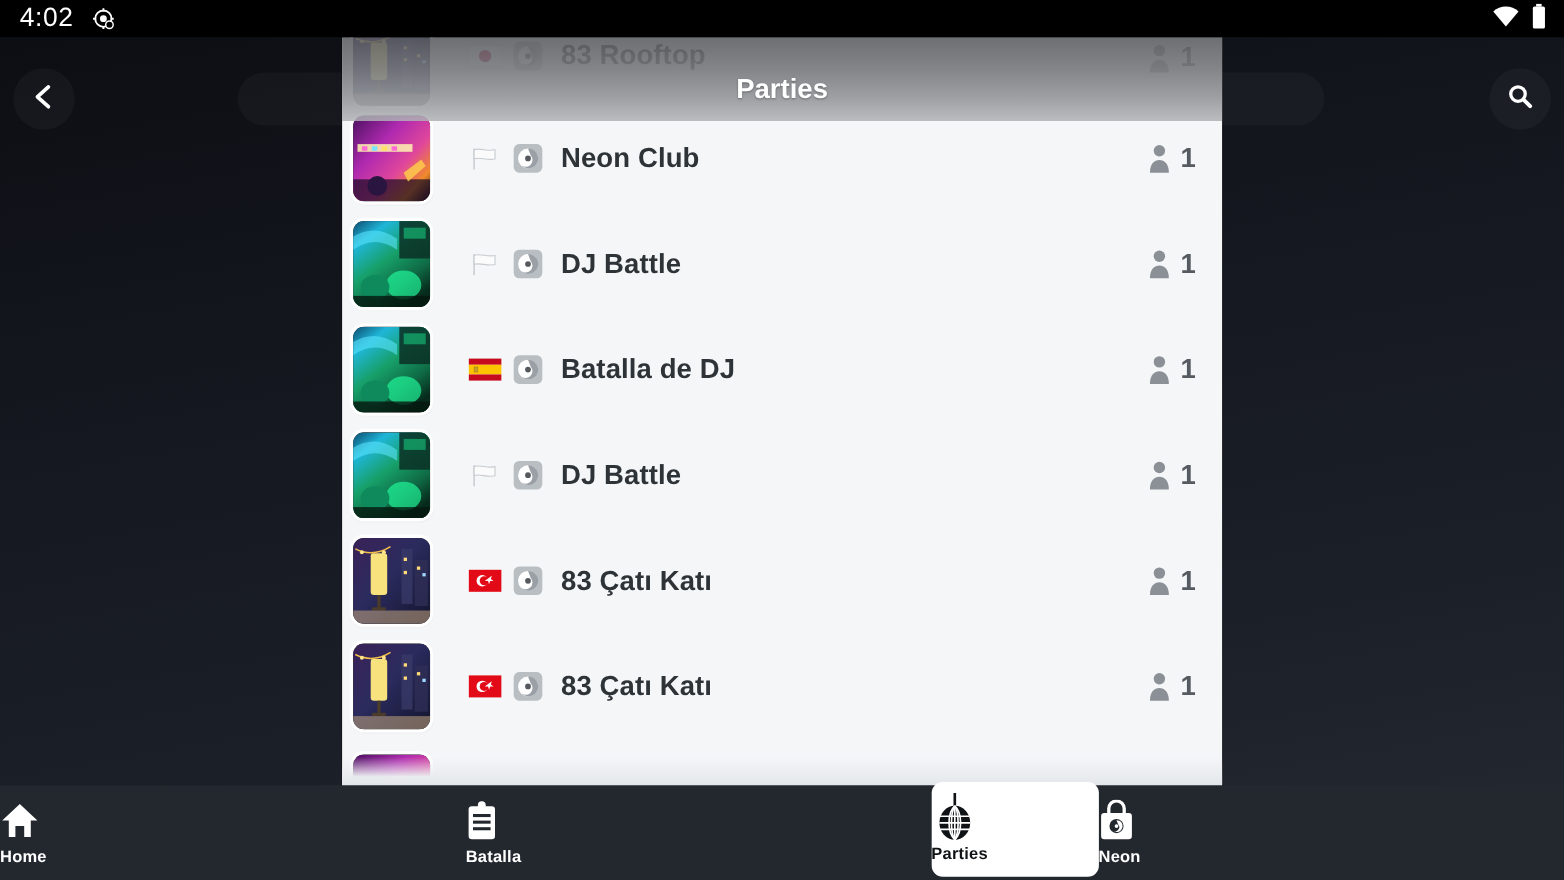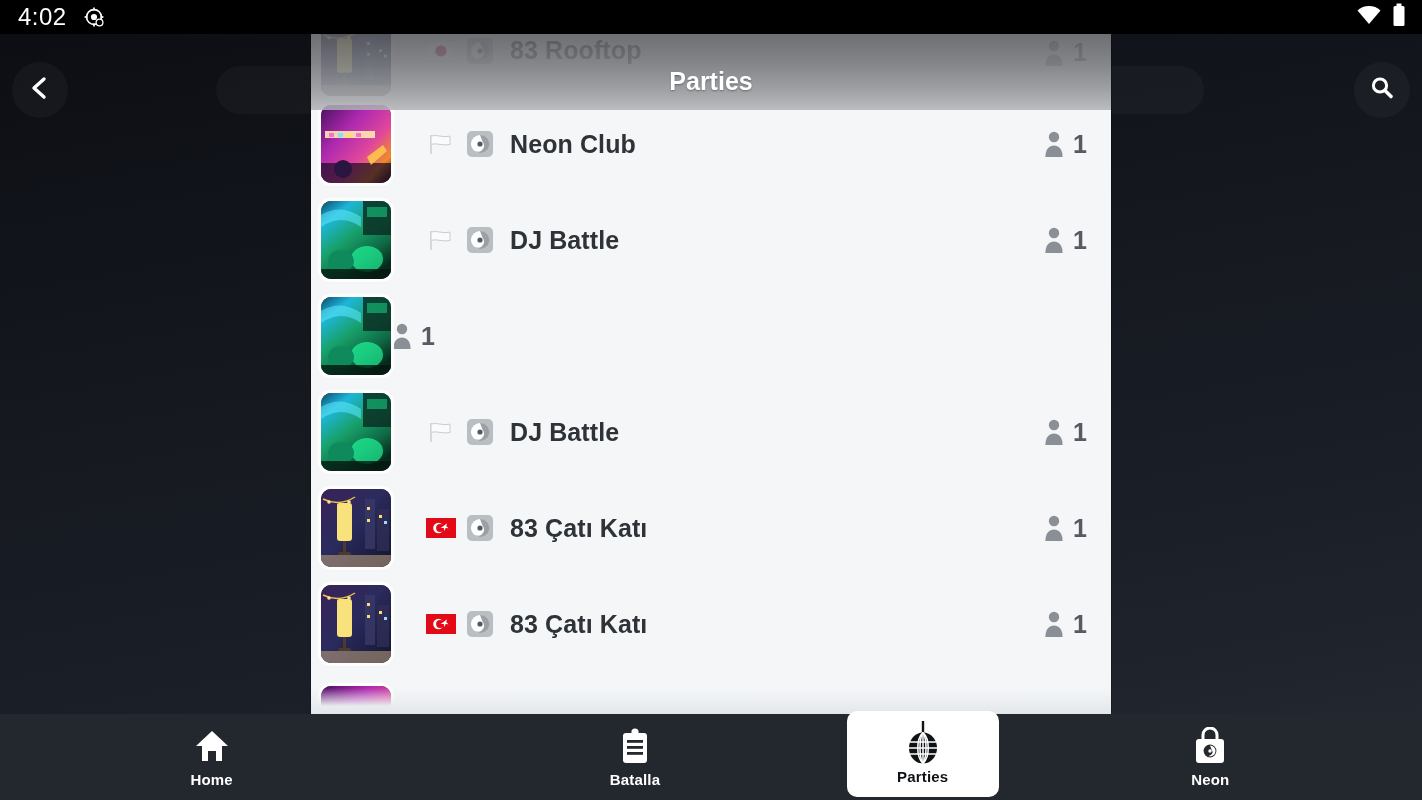--- a/index.html
+++ b/index.html
@@ -232,21 +232,21 @@
     background: #23282f;
     display: flex;
     align-items: center;
     z-index: 50;
   }
   .nav-item {
     flex: 1 1 0;
     height: 86px;
     display: flex;
     flex-direction: column;
-    align-items: center;
+    align-items: flex-start;
     justify-content: center;
     gap: 6px;
   }
   .nav-item .nav-label {
     font-size: 15px;
     font-weight: 700;
     color: #ffffff;
     letter-spacing: 0.2px;
   }
   .nav-item .nav-ico { height: 38px; display: flex; align-items: center; justify-content: center; }
@@ -435,20 +435,35 @@
               </defs>
               <rect width="70" height="78" fill="url(#gdj)"></rect>
               <rect x="42" y="0" width="28" height="34" fill="#0b2f24" opacity="0.85"></rect>
               <rect x="46" y="6" width="20" height="10" fill="#18e08a" opacity="0.5"></rect>
               <path d="M0 14 Q20 2 40 16 L40 26 Q20 12 0 26 Z" fill="#5ee8ff" opacity="0.55"></path>
               <ellipse cx="46" cy="58" rx="16" ry="13" fill="#22ff9e" opacity="0.65"></ellipse>
               <ellipse cx="20" cy="60" rx="13" ry="11" fill="#0e8a5c"></ellipse>
               <rect x="0" y="68" width="70" height="10" fill="#05180f" opacity="0.8"></rect>
             </svg>
           </div>
+          <div class="row-mid">
+            <svg class="flag" viewBox="0 0 30 22">
+              <rect x="0" y="1" width="30" height="5.6" fill="#c60b1e"></rect>
+              <rect x="0" y="6.6" width="30" height="8.8" fill="#ffc400"></rect>
+              <rect x="0" y="15.4" width="30" height="5.6" fill="#c60b1e"></rect>
+              <rect x="5" y="8.6" width="3.4" height="4.6" fill="#c9a227" stroke="#9c7a10" stroke-width="0.5"></rect>
+            </svg>
+            <svg class="disc-icon" viewBox="0 0 28 28">
+              <rect x="1" y="1" width="26" height="26" rx="5" fill="#b9bec3"></rect>
+              <circle cx="14" cy="14" r="9" fill="#ffffff"></circle>
+              <path d="M14 5 A9 9 0 1 1 7.2 19.6 A6 6 0 1 0 16.5 11.4" fill="#9aa0a6"></path>
+              <circle cx="14" cy="14" r="2.6" fill="#55595e"></circle>
+            </svg>
+            <div class="party-name">Batalla de DJ</div>
+          </div>
           <div class="row-right">
             <svg width="22" height="28" viewBox="0 0 22 28">
               <circle cx="11" cy="7" r="5.2" fill="#8b9097"></circle>
               <path d="M2.4 27 C2.4 18.8 6.4 15.4 11 15.4 C15.6 15.4 19.6 18.8 19.6 27 Z" fill="#8b9097"></path>
             </svg>
             <span class="person-count">1</span>
           </div>
         </div>
         <div class="party-row">
           <div class="thumb">

